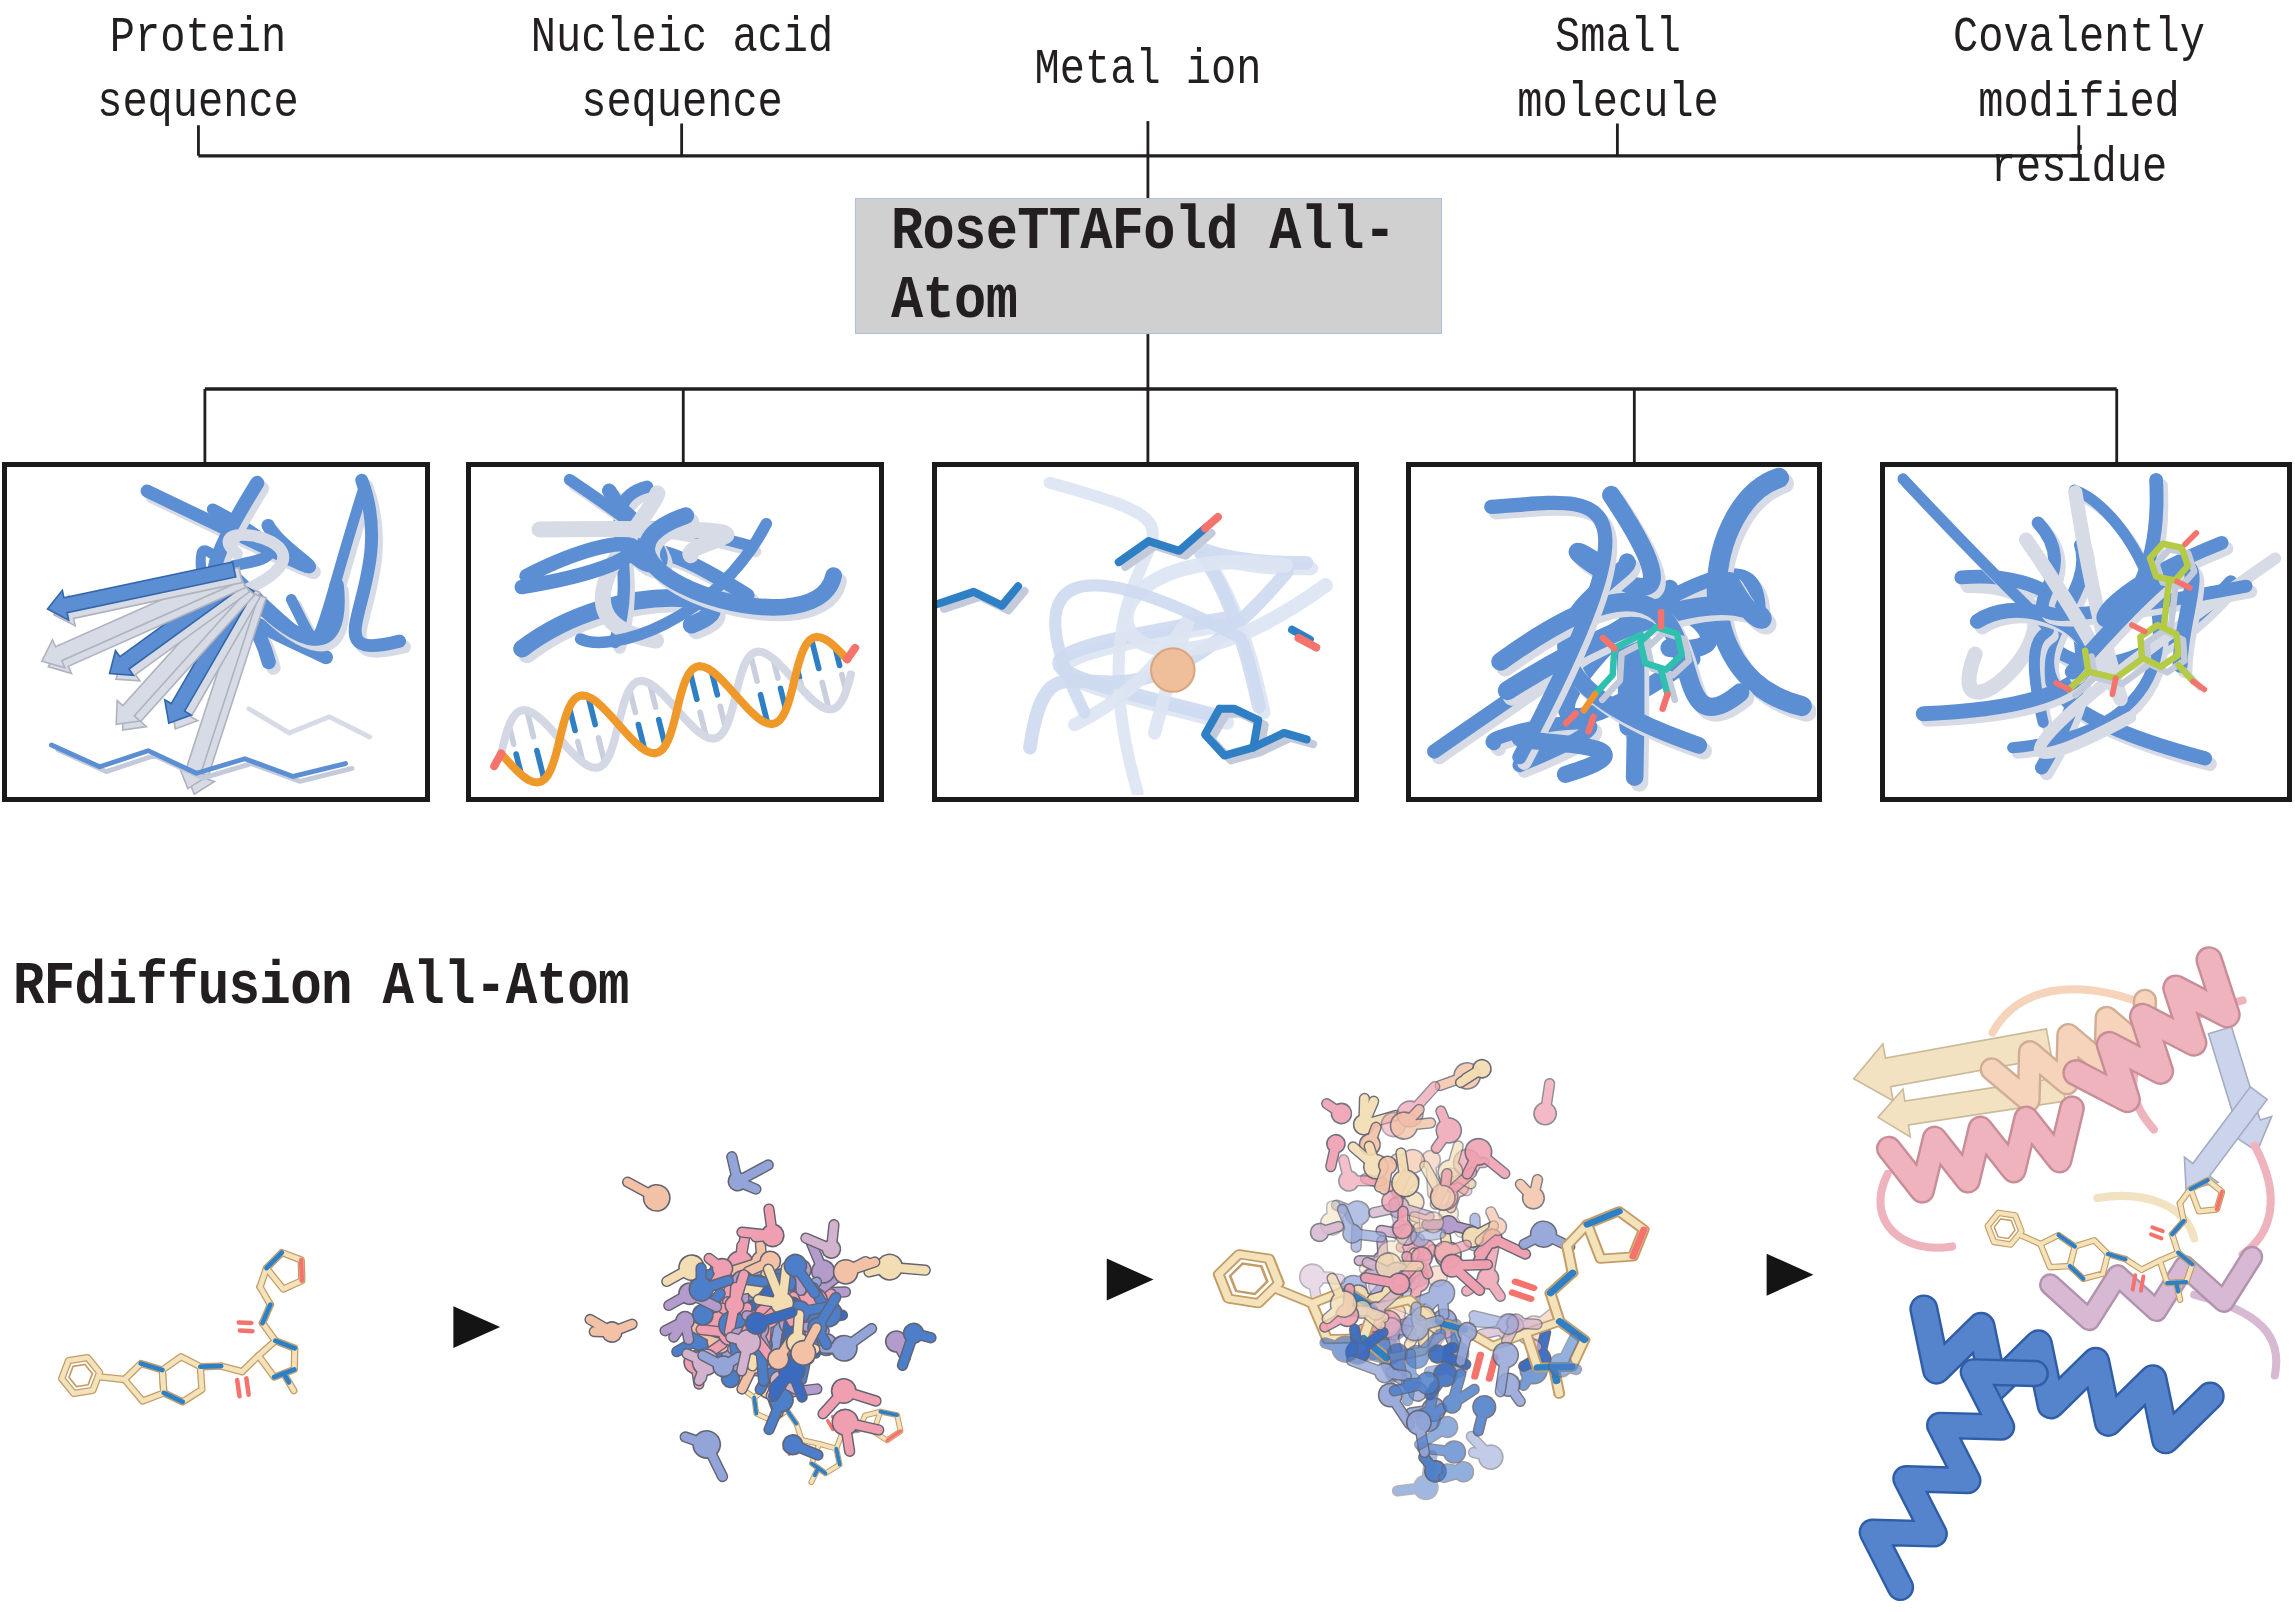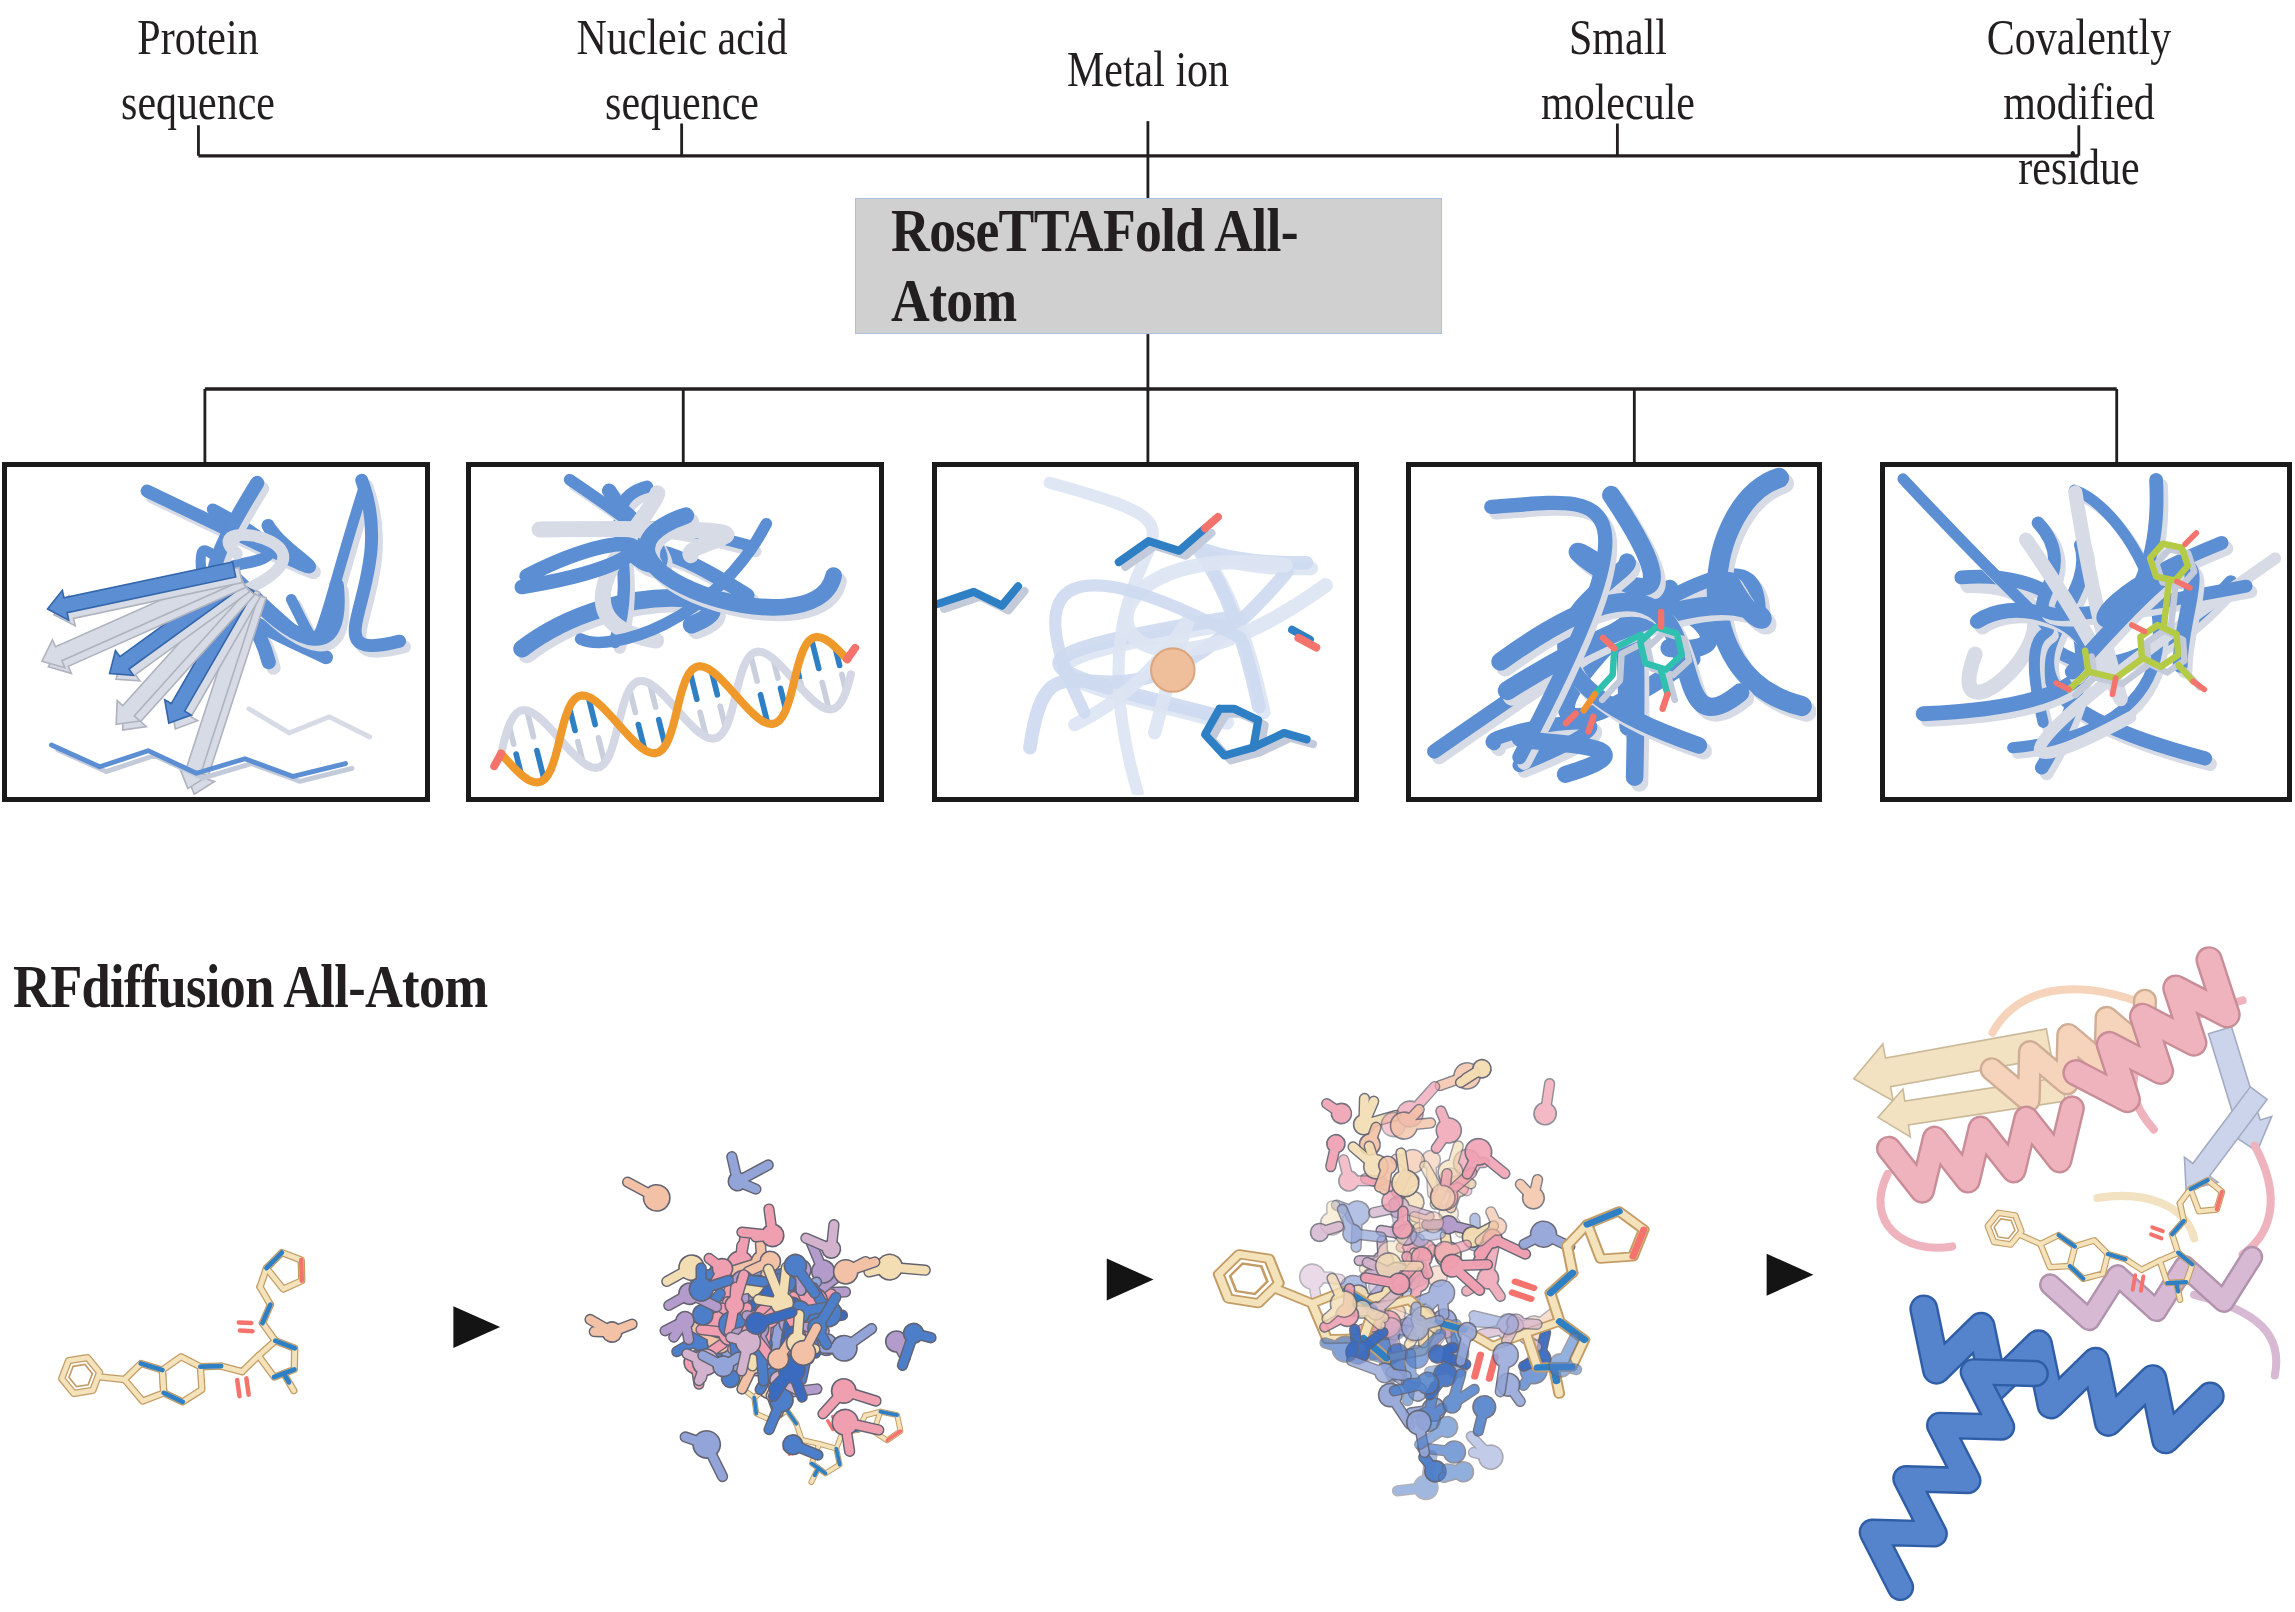--- a/index.html
+++ b/index.html
@@ -1,17 +1,17 @@
 <!DOCTYPE html>
 <html style="font-size:13px"><head>
 <meta charset="utf-8">
 <style>
   html,body{margin:0;padding:0;background:#fff;}
   .fig{position:relative;width:2295px;height:1612px;background:#fff;overflow:hidden;
-       font-family:Liberation Serif, serif;color:#231f20;}
+       font-family:Liberation Mono, monospace;color:#231f20;}
   svg{display:block;}
   .overlay{position:absolute;left:0;top:0;pointer-events:none;}
   .toplabel{position:absolute;top:4.8px;font-size:50px;line-height:65px;text-align:center;
             white-space:pre-line;transform:translateX(-50%) scaleX(.84);transform-origin:center top;
             color:#231f20;}
   .toplabel.single{top:37px;}
   .model-box{position:absolute;left:855px;top:198px;width:587px;height:136px;background:#d0d0d0;
              border:1.6px solid #aebede;box-sizing:border-box;display:flex;align-items:center;justify-content:flex-start;}
   .model-box span{display:inline-block;font-weight:bold;font-size:61px;letter-spacing:-0.8px;transform:scaleX(.88);}
   .heading{position:absolute;left:13px;top:952px;font-weight:bold;font-size:61px;letter-spacing:-0.8px;

